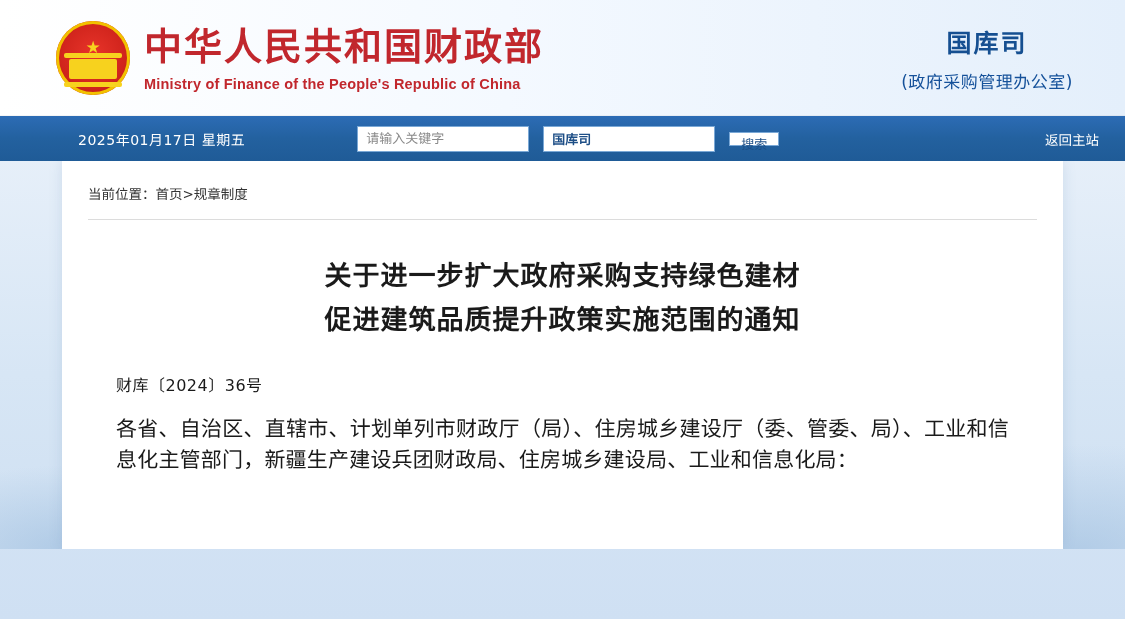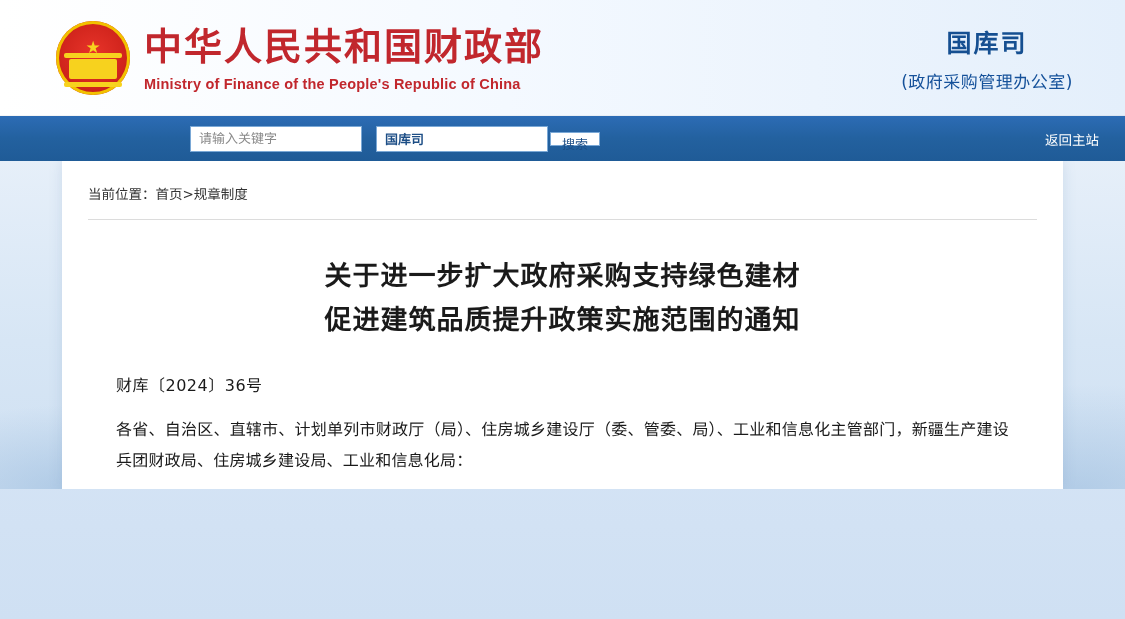--- a/index.html
+++ b/index.html
@@ -179,21 +179,21 @@
   .search-input::placeholder { color: #8a8a8a; }
   .search-scope {
     width: 172px;
     margin-left: 14px;
     font-weight: bold;
     color: #1d4e86;
     display: flex;
     align-items: center;
   }
   .search-btn {
-    margin-left: 2px;
+    margin-left: 14px;
     height: 14px;
     padding: 0 11px;
     background: #ffffff;
     border: 1px solid #7aa8d6;
     color: #1d4e86;
     font-size: 13px;
     font-family: "DejaVu Sans", "Liberation Sans", sans-serif;
     cursor: pointer;
     box-sizing: border-box;
     line-height: 24px;
@@ -203,21 +203,21 @@
     font-size: 13.5px;
     font-family: "DejaVu Sans", "Liberation Sans", sans-serif;
     color: #ffffff;
     text-decoration: none;
     white-space: nowrap;
   }
 
   
   .body-area {
     position: relative;
-    height: 328px;
+    height: 388px;
     background: linear-gradient(180deg, #e6eff9 0%, #d7e6f5 55%, #cfe0f2 100%);
     overflow: hidden;
   }
   .mountains {
     position: absolute;
     left: 0; right: 0; bottom: 0;
     height: 300px;
     background:
       radial-gradient(ellipse 260px 120px at 6% 100%, rgba(150,185,220,0.55) 0%, rgba(150,185,220,0) 70%),
       radial-gradient(ellipse 320px 150px at 96% 100%, rgba(150,185,220,0.5) 0%, rgba(150,185,220,0) 70%),
@@ -261,21 +261,21 @@
   .doc-number {
     margin-top: 30px;
     font-family: "DejaVu Sans", "Liberation Sans", sans-serif;
     font-size: 16px;
     color: #1a1a1a;
     letter-spacing: 0.5px;
   }
   .doc-para {
     margin-top: 18px;
     font-family: "DejaVu Sans", "Liberation Sans", sans-serif;
-    font-size: 16px;
+    font-size: 21px;
     line-height: 31px;
     color: #1a1a1a;
     text-align: justify;
     letter-spacing: 0.2px;
   }
   .doc-para.indent { text-indent: 2em; }
 </style>
 </head>
 <body>
 
@@ -293,20 +293,21 @@
         <div class="title-en">Ministry of Finance of the People's Republic of China</div>
       </div>
       <div class="dept-block">
         <div class="dept-name">国库司</div>
         <div class="dept-sub">(政府采购管理办公室)</div>
       </div>
     </div>
   </div>
 
   <div class="navbar">
+    <div class="nav-date">2025年01月17日  星期五</div>
     <div class="search-area">
       <input class="search-input" type="text" placeholder="请输入关键字" style="">
       <div class="search-scope">国库司</div>
       <button class="search-btn">搜索</button>
     </div>
     <a class="back-link" href="#">返回主站</a>
   </div>
 
   <div class="body-area">
     <div class="mountains"></div>

